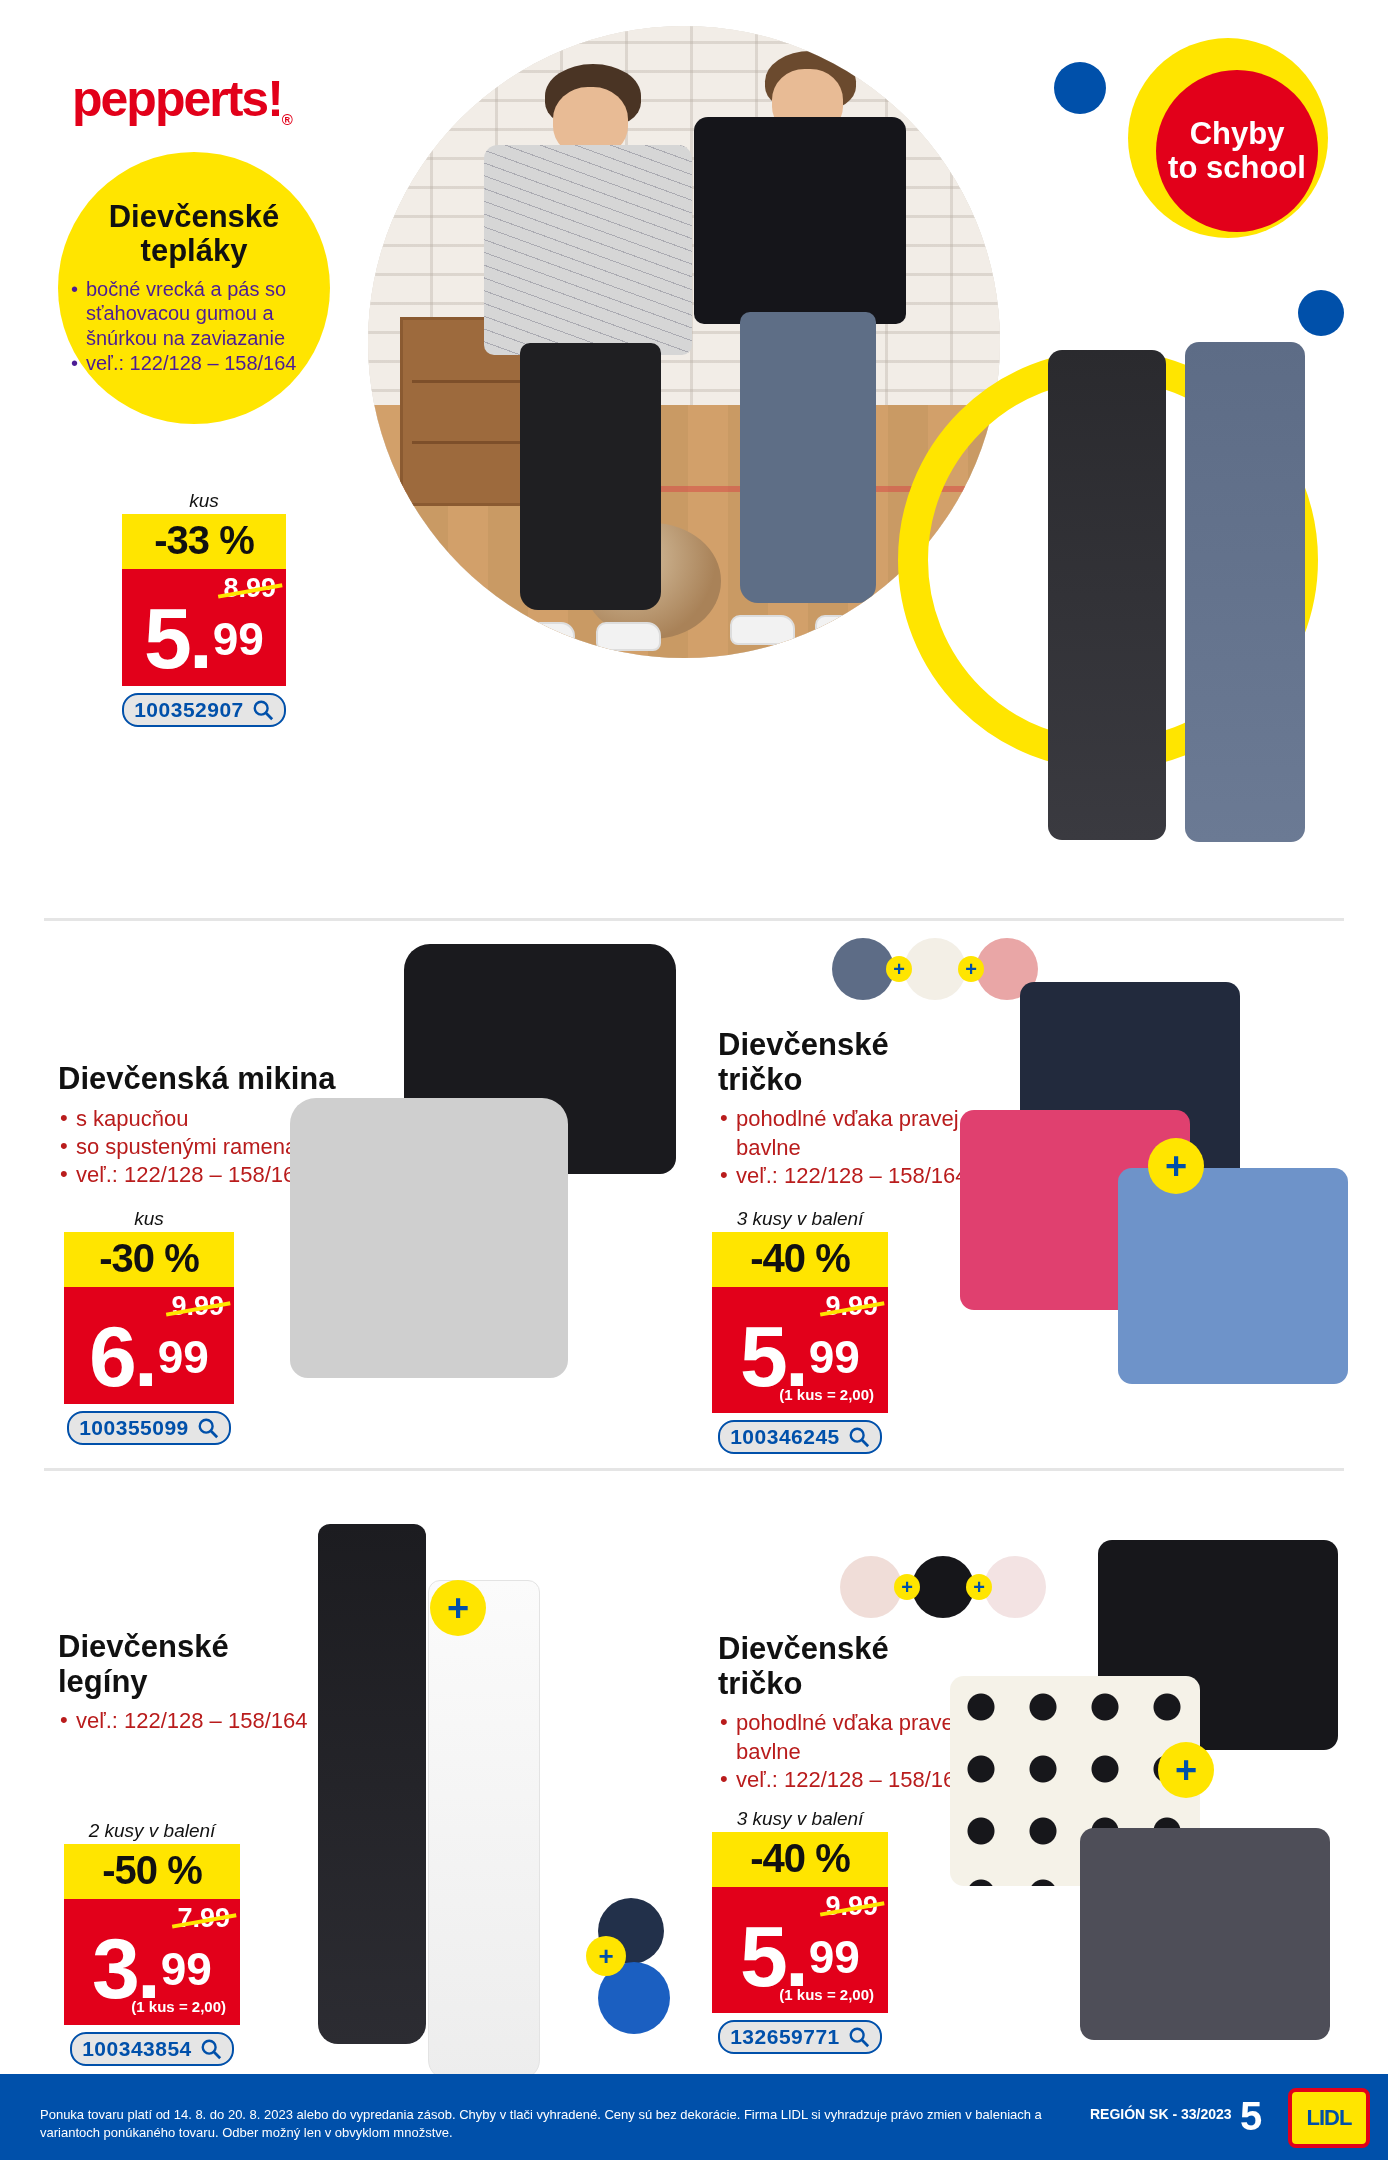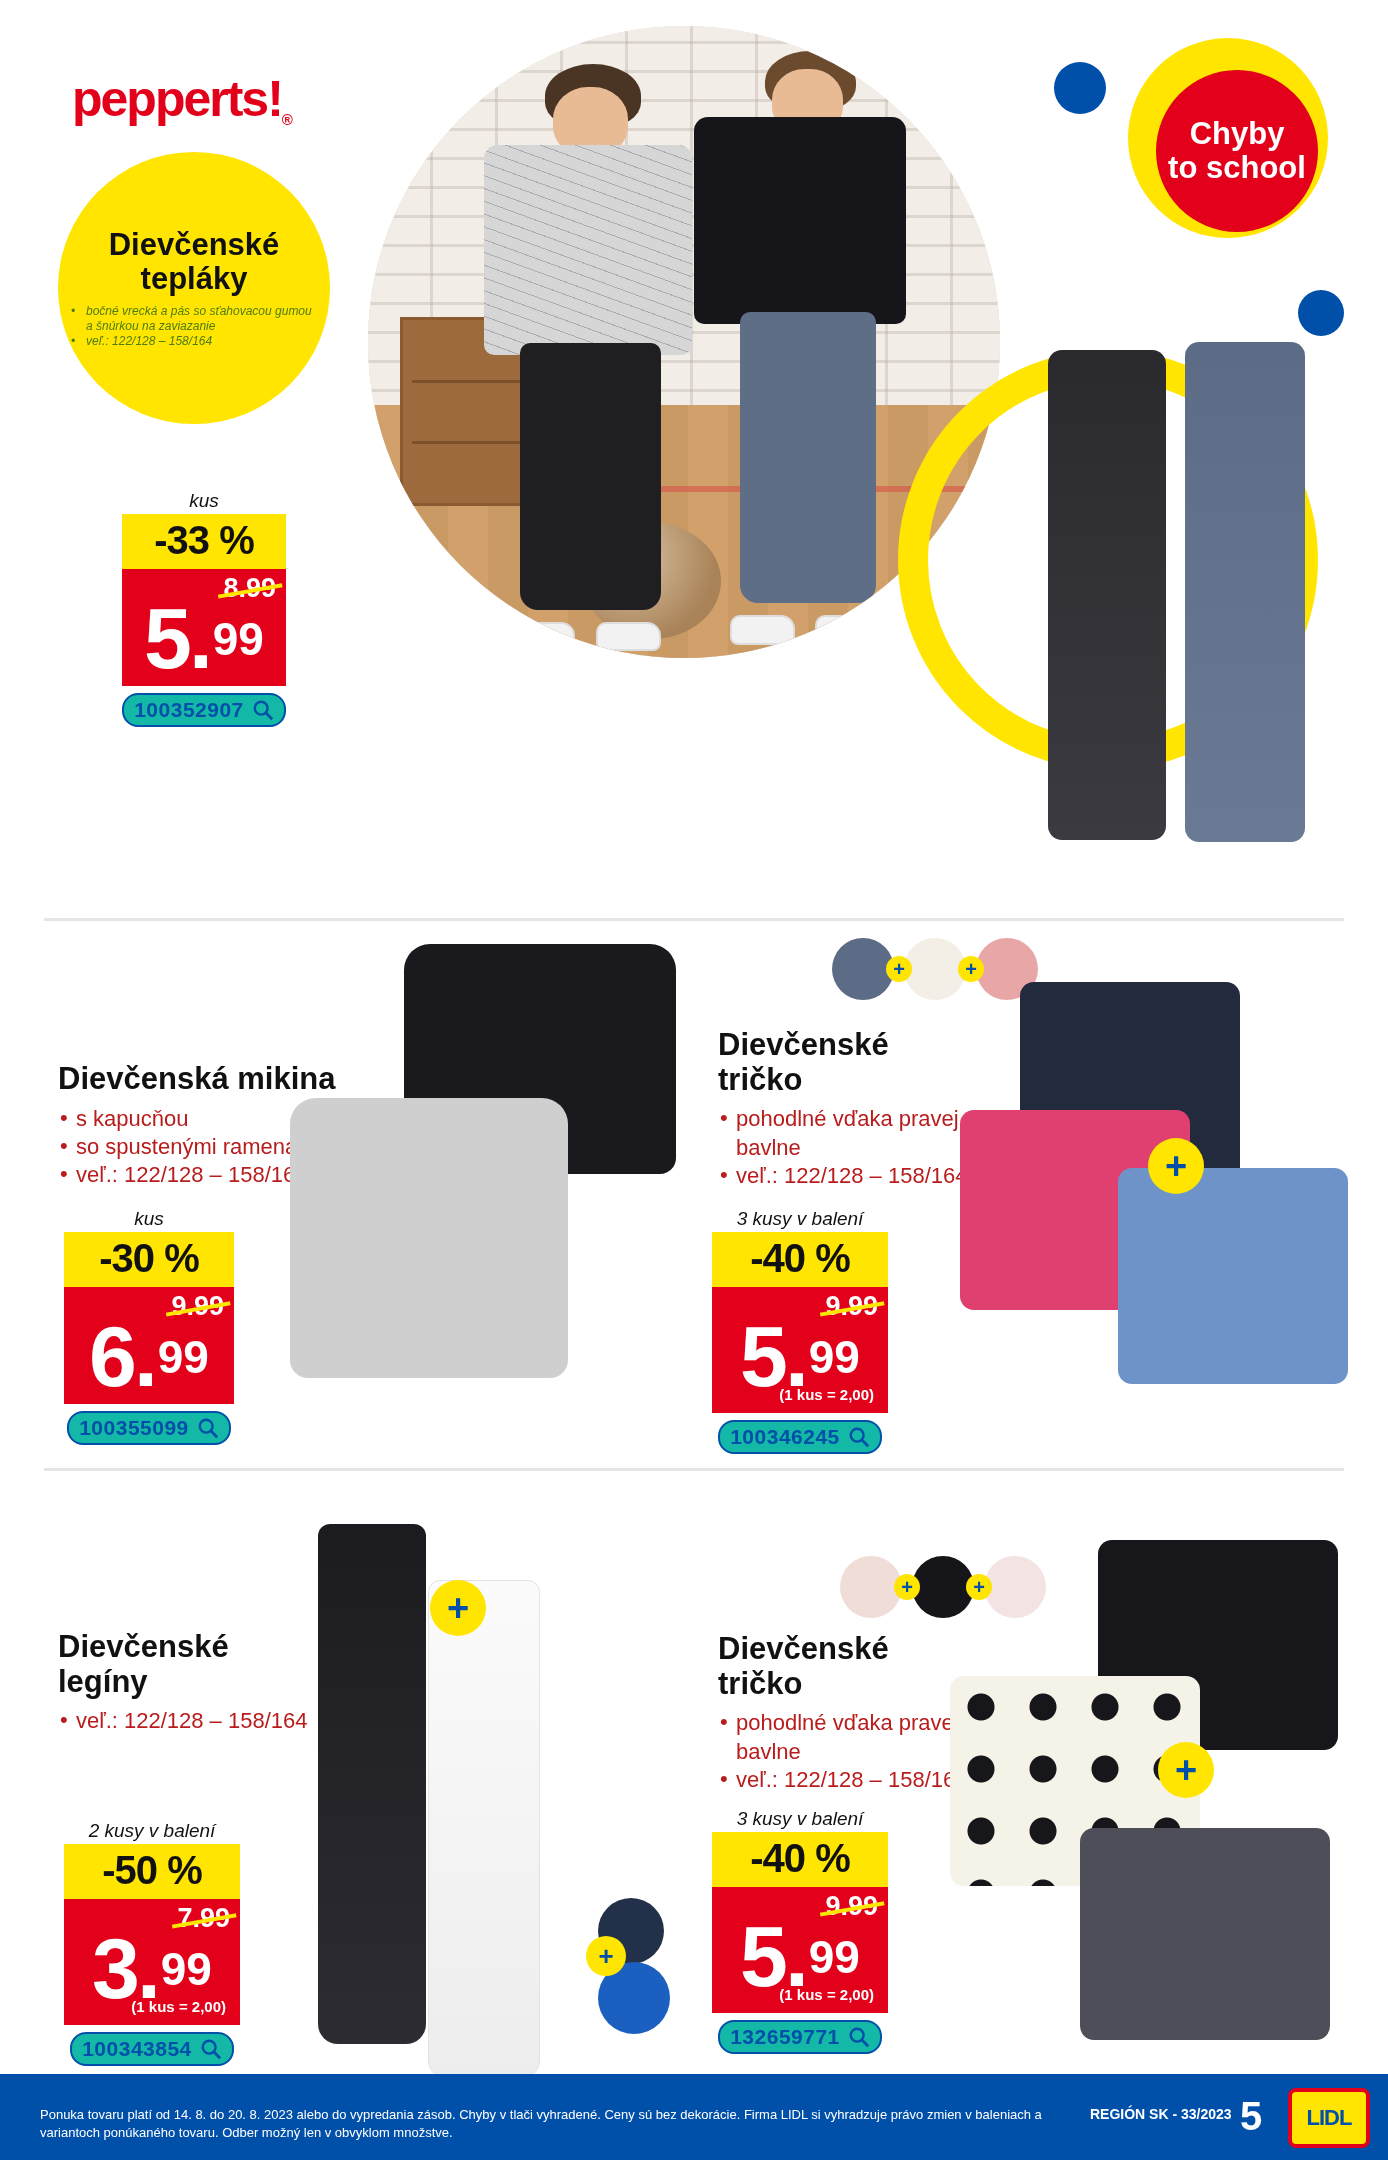--- a/index.html
+++ b/index.html
@@ -38,21 +38,21 @@
   }
   .big-price { display: flex; align-items: flex-start; justify-content: center; line-height: 0.86; }
   .big-price .int { font-size: 86px; font-weight: bold; letter-spacing: -3px; }
   .big-price .dot { font-size: 86px; font-weight: bold; align-self: flex-end; }
   .big-price .dec { font-size: 46px; font-weight: bold; margin-top: 18px; }
   .per-piece {
     font-size: 15px; color: #fff; text-align: right; margin-top: -8px;
     padding-right: 4px; font-weight: bold;
   }
   .code-box {
-    background: #14b8a6; border: 2px solid #0050aa; border-radius: 16px;
+    background: #e5e5e5; border: 2px solid #0050aa; border-radius: 16px;
     display: flex; align-items: center; justify-content: center; gap: 8px;
     padding: 3px 10px; margin: 7px auto 0; width: fit-content;
   }
   .code-box .code { color: #0050aa; font-size: 21px; font-weight: bold; letter-spacing: 0.5px; }
   .mag { width: 22px; height: 22px; }
 
   
   .prod-title { font-size: 31px; font-weight: bold; color: #111; line-height: 1.12; }
   .bullets { margin-top: 8px; }
   .bullets li { font-size: 22px; color: #b91c1c; line-height: 1.28; list-style: none; position: relative; padding-left: 18px; }
@@ -63,21 +63,21 @@
   .brand .ex { color: #e2001a; }
   .brand .reg { font-size: 15px; vertical-align: bottom; }
 
   .yellow-circle {
     position: absolute; left: 58px; top: 152px; width: 272px; height: 272px;
     background: #ffe500; border-radius: 50%; display: flex; flex-direction: column;
     align-items: center; justify-content: center; padding: 0 12px;
   }
   .yellow-circle h2 { font-size: 31px; font-weight: bold; text-align: center; line-height: 1.1; color: #111; }
   .yellow-circle ul { margin-top: 8px; }
-  .yellow-circle li { font-size: 12px; line-height: 1.24; color: #4d7c0f; list-style: none; position: relative; padding-left: 16px; font-style: italic; }
+  .yellow-circle li { font-size: 20px; line-height: 1.24; color: #4c1d95; list-style: none; position: relative; padding-left: 16px; }
   .yellow-circle li::before { content: "•"; position: absolute; left: 1px; }
 
   
   .hero-circle {
     position: absolute; left: 368px; top: 26px; width: 632px; height: 632px;
     border-radius: 50%; overflow: hidden; background: #d9d4cc;
   }
   .hero-wall { position: absolute; inset: 0; background: linear-gradient(#efeae4, #e6e0d8); }
   .hero-brick { position: absolute; left: 0; top: 0; width: 100%; height: 62%;
     background:

